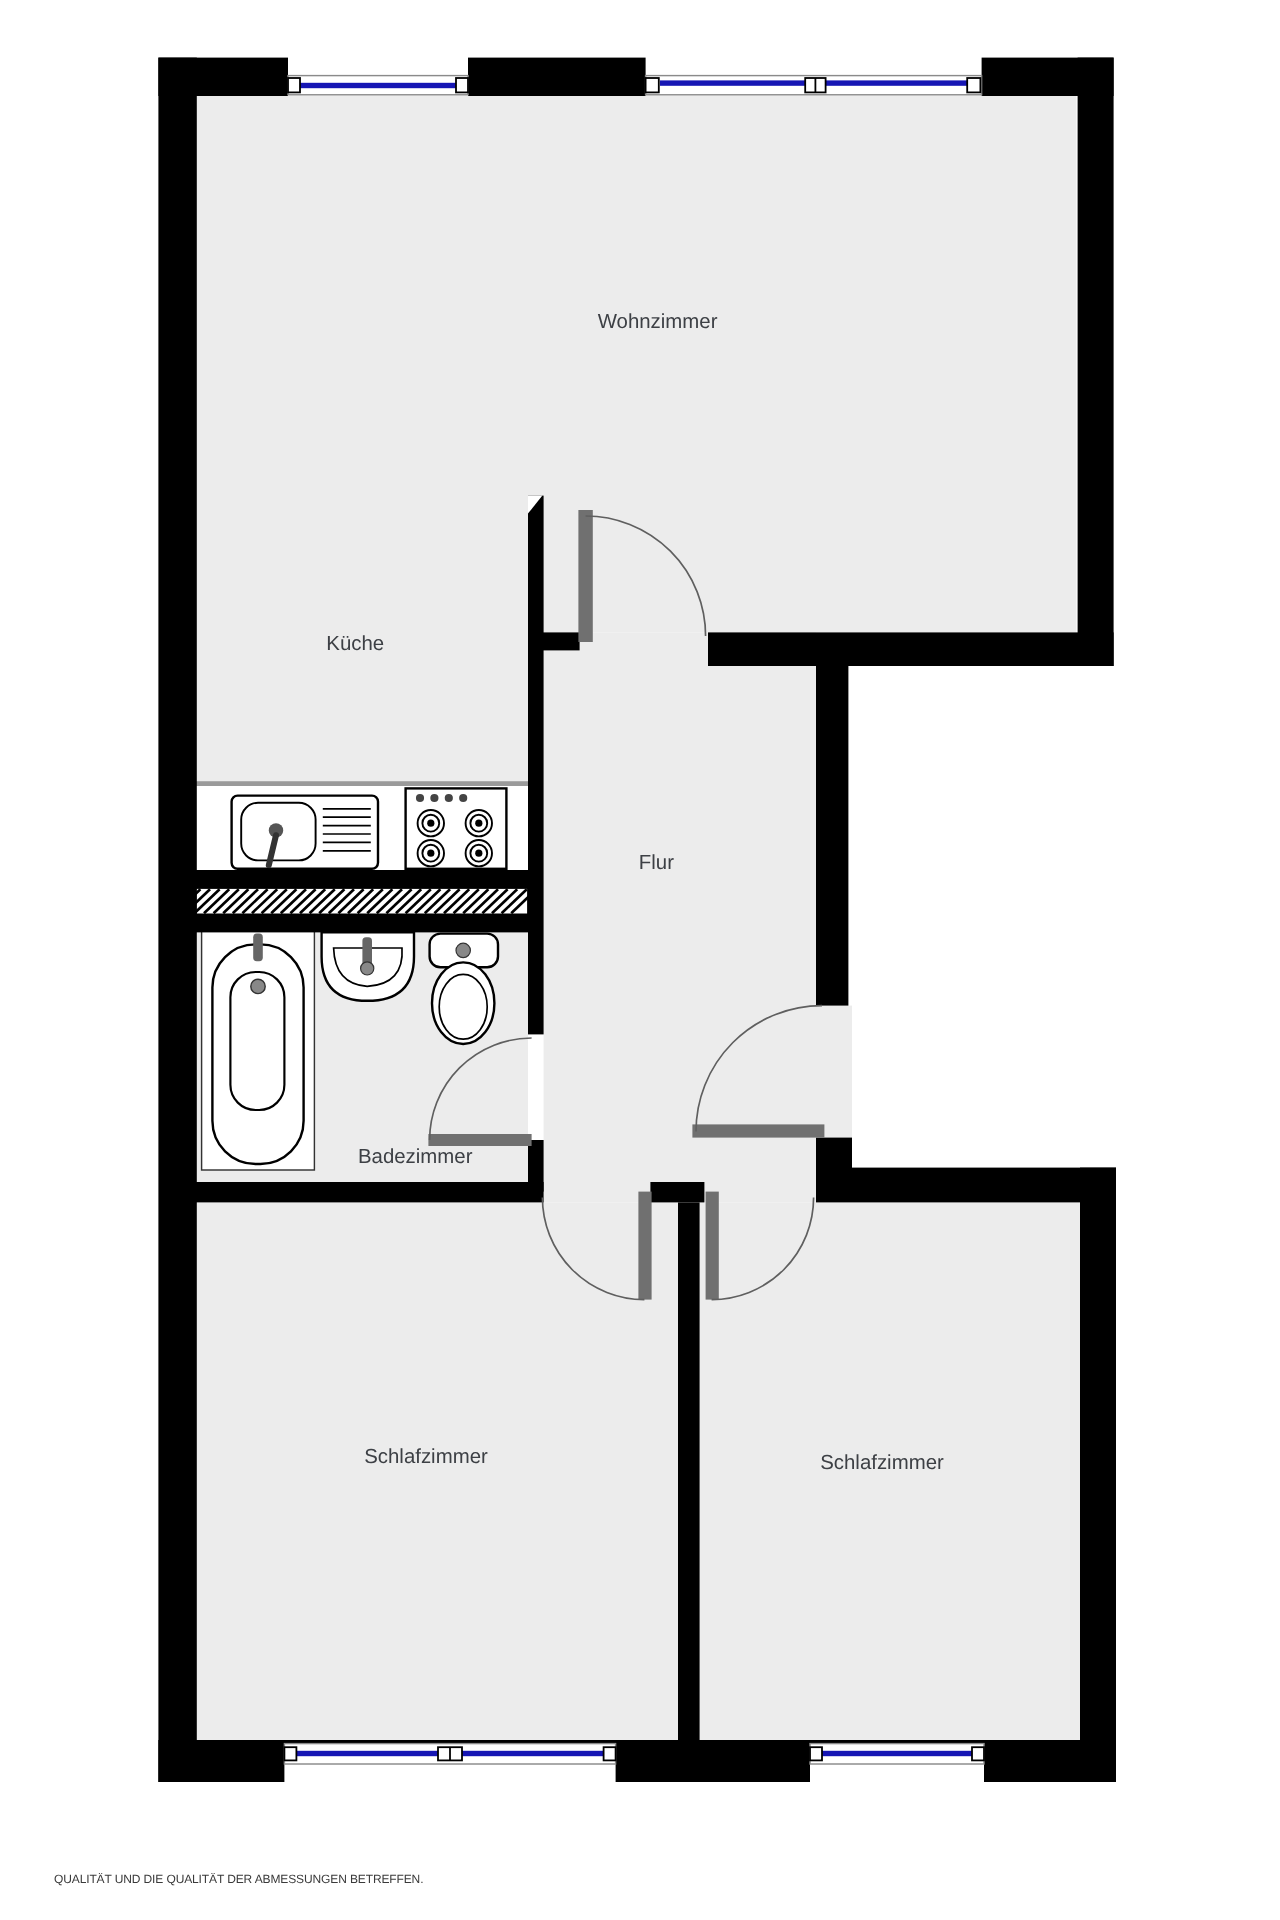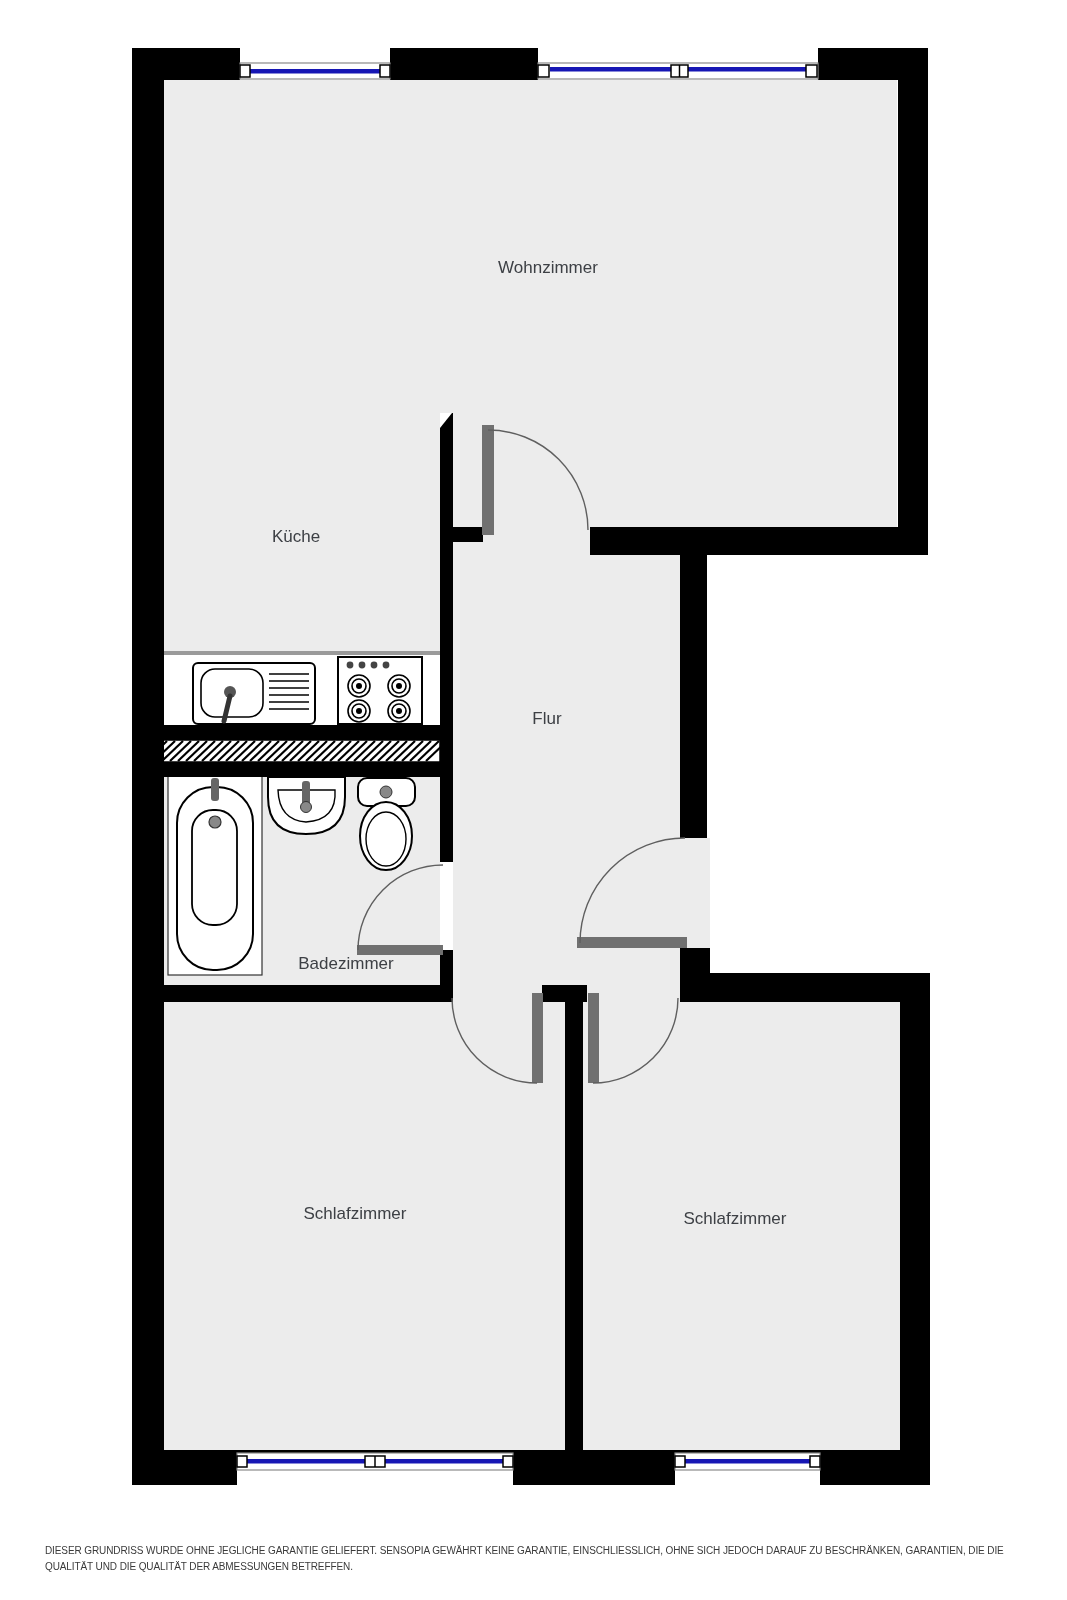--- a/index.html
+++ b/index.html
@@ -236,16 +236,15 @@
     <text class="room-label" x="548" y="273" text-anchor="middle">Wohnzimmer</text>
     <text class="room-label" x="296" y="542" text-anchor="middle">Küche</text>
     <text class="room-label" x="547" y="724" text-anchor="middle">Flur</text>
     <text class="room-label" x="346" y="969" text-anchor="middle">Badezimmer</text>
     <text class="room-label" x="355" y="1219" text-anchor="middle">Schlafzimmer</text>
     <text class="room-label" x="735" y="1224" text-anchor="middle">Schlafzimmer</text>
   </g>
 </svg>
 
   
-  <div class="disclaimer disc-1">DIESER GRUNDRISS WURDE OHNE JEGLICHE GARANTIE GELIEFERT. SENSOPIA GEWÄHRT KEINE GARANTIE, EINSCHLIESSLICH, OHNE SICH JEDOCH DARAUF ZU BESCHRÄNKEN, GARANTIEN, DIE DIE</div>
   <div class="disclaimer disc-2">QUALITÄT UND DIE QUALITÄT DER ABMESSUNGEN BETREFFEN.</div>
 
 </div>
 
 </body></html>

